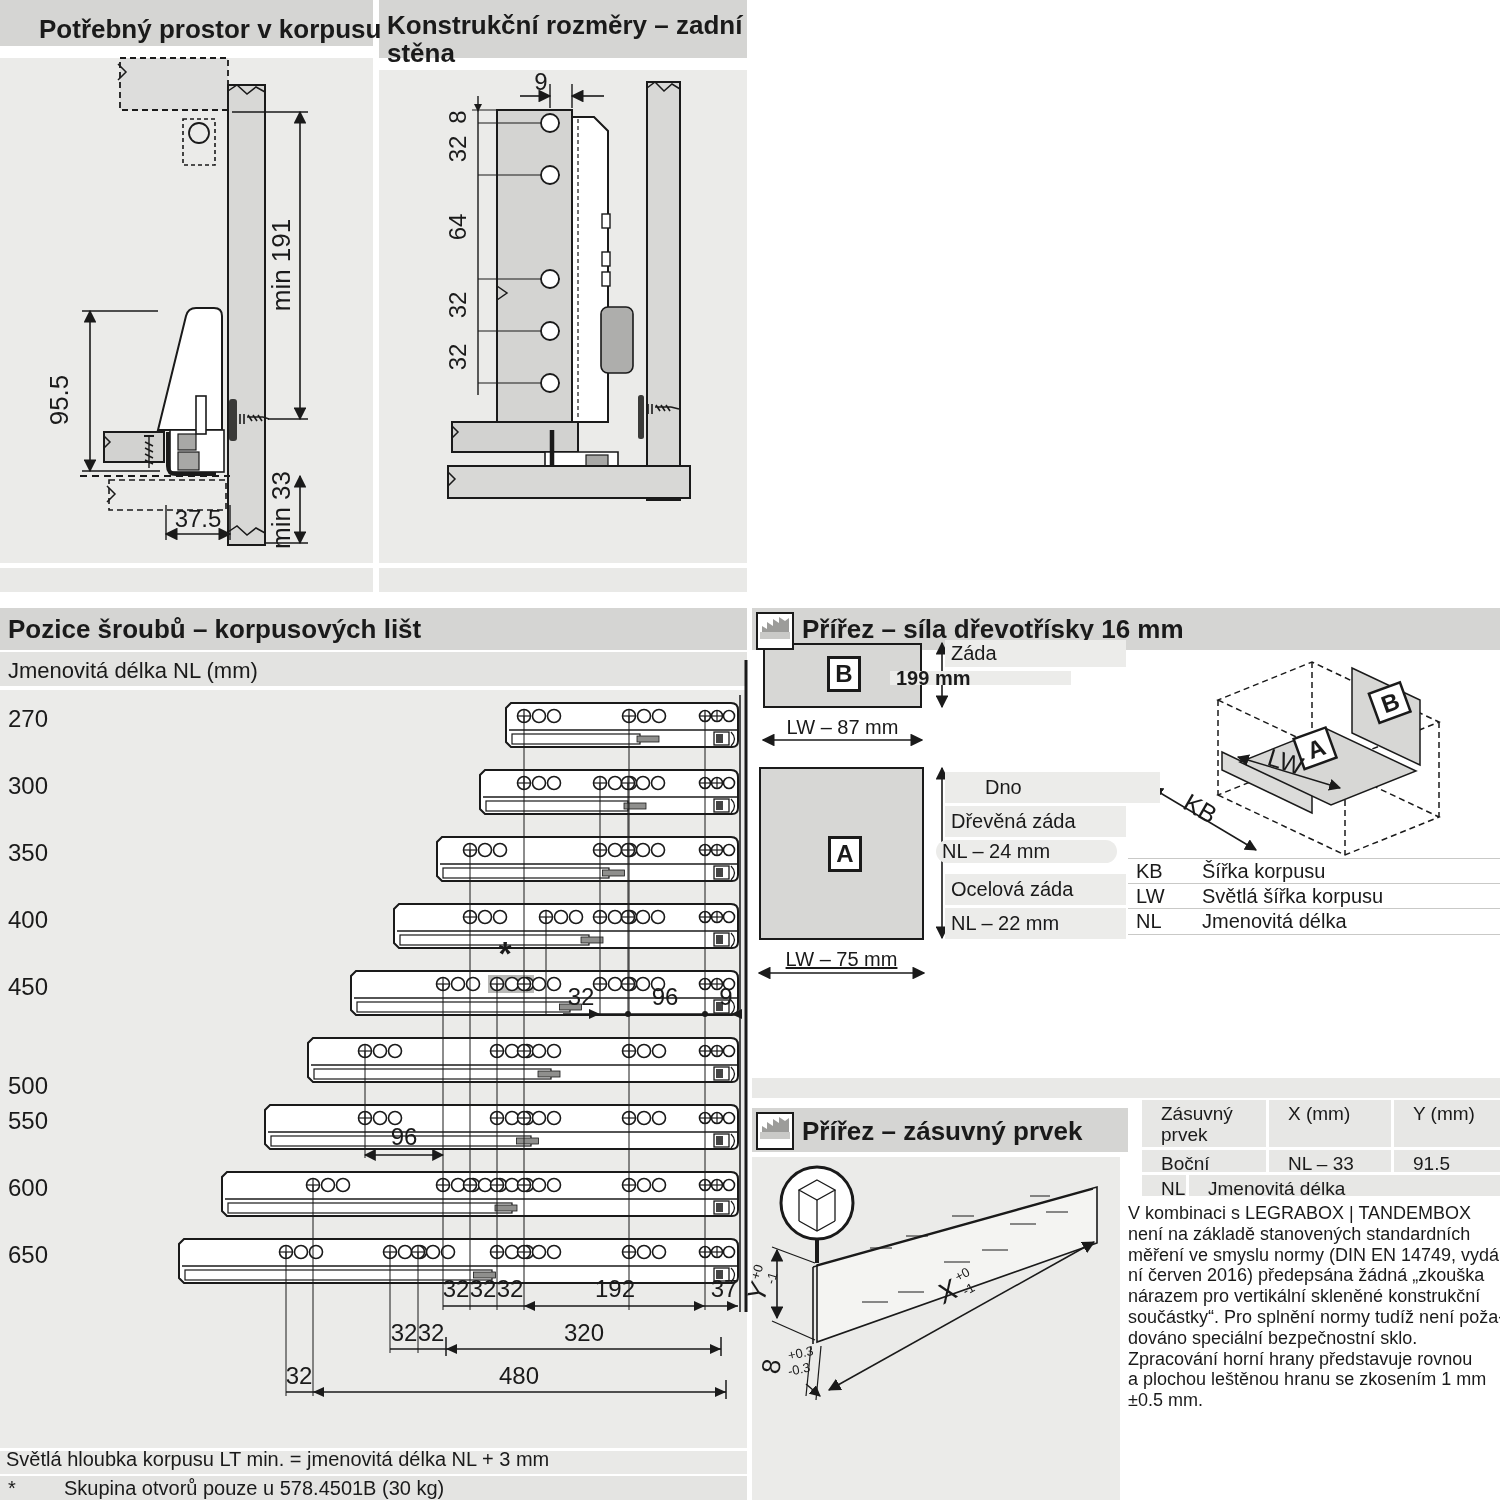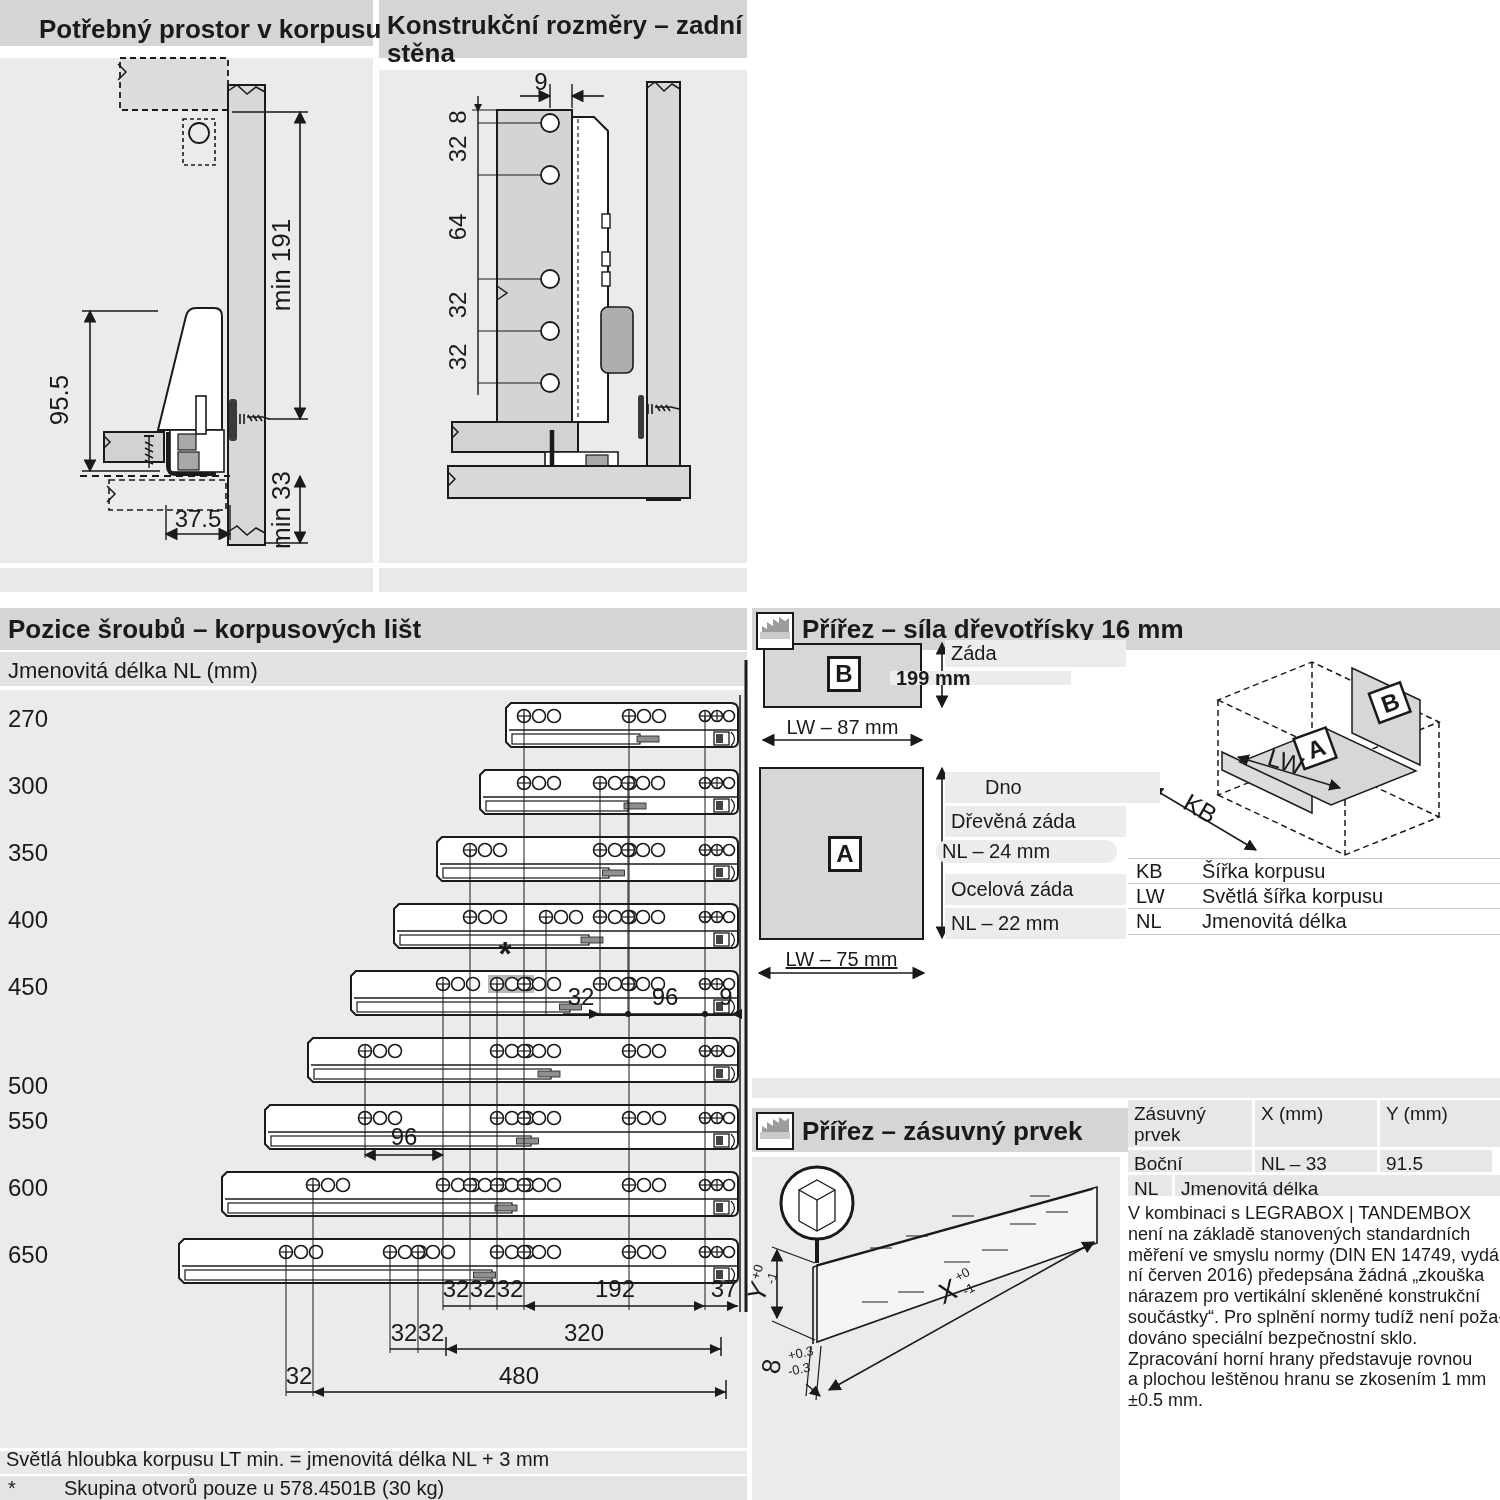--- a/index.html
+++ b/index.html
@@ -10,21 +10,21 @@
   .subbar{background:#e3e3e1;}
   .diagbg{background:#ebebe9;}
   .strip{background:#e9e9e7;}
   .title{font-size:26px;font-weight:bold;line-height:30px;}
   .sub{font-size:22px;}
   .rowlab{font-size:24px;}
   .lab{font-size:20px;}
   .labrow{background:#ececea;padding-left:6px;display:flex;align-items:center;font-size:20px;}
   .legrow{display:flex;align-items:center;border-top:1px solid #c9c9c7;font-size:20px;}
   .legkey{width:66px;padding-left:8px;}
-  .cell{background:#e7e7e5;font-size:19px;padding:3px 0 0 6px;box-sizing:border-box;white-space:pre-line;line-height:21px;}
+  .cell{background:#e7e7e5;font-size:19px;padding:3px 0 0 19px;box-sizing:border-box;white-space:pre-line;line-height:21px;margin-left:14px;}
   .para{font-size:18px;line-height:20.8px;white-space:pre;}
   .foot{font-size:20px;display:flex;align-items:center;}
   svg{position:absolute;left:0;top:0;}
   svg text{font-family:"Liberation Sans","DejaVu Sans",sans-serif;fill:#1a1a1a;}
 </style>
 </head>
 <body>
 
 <div id="page">
 

